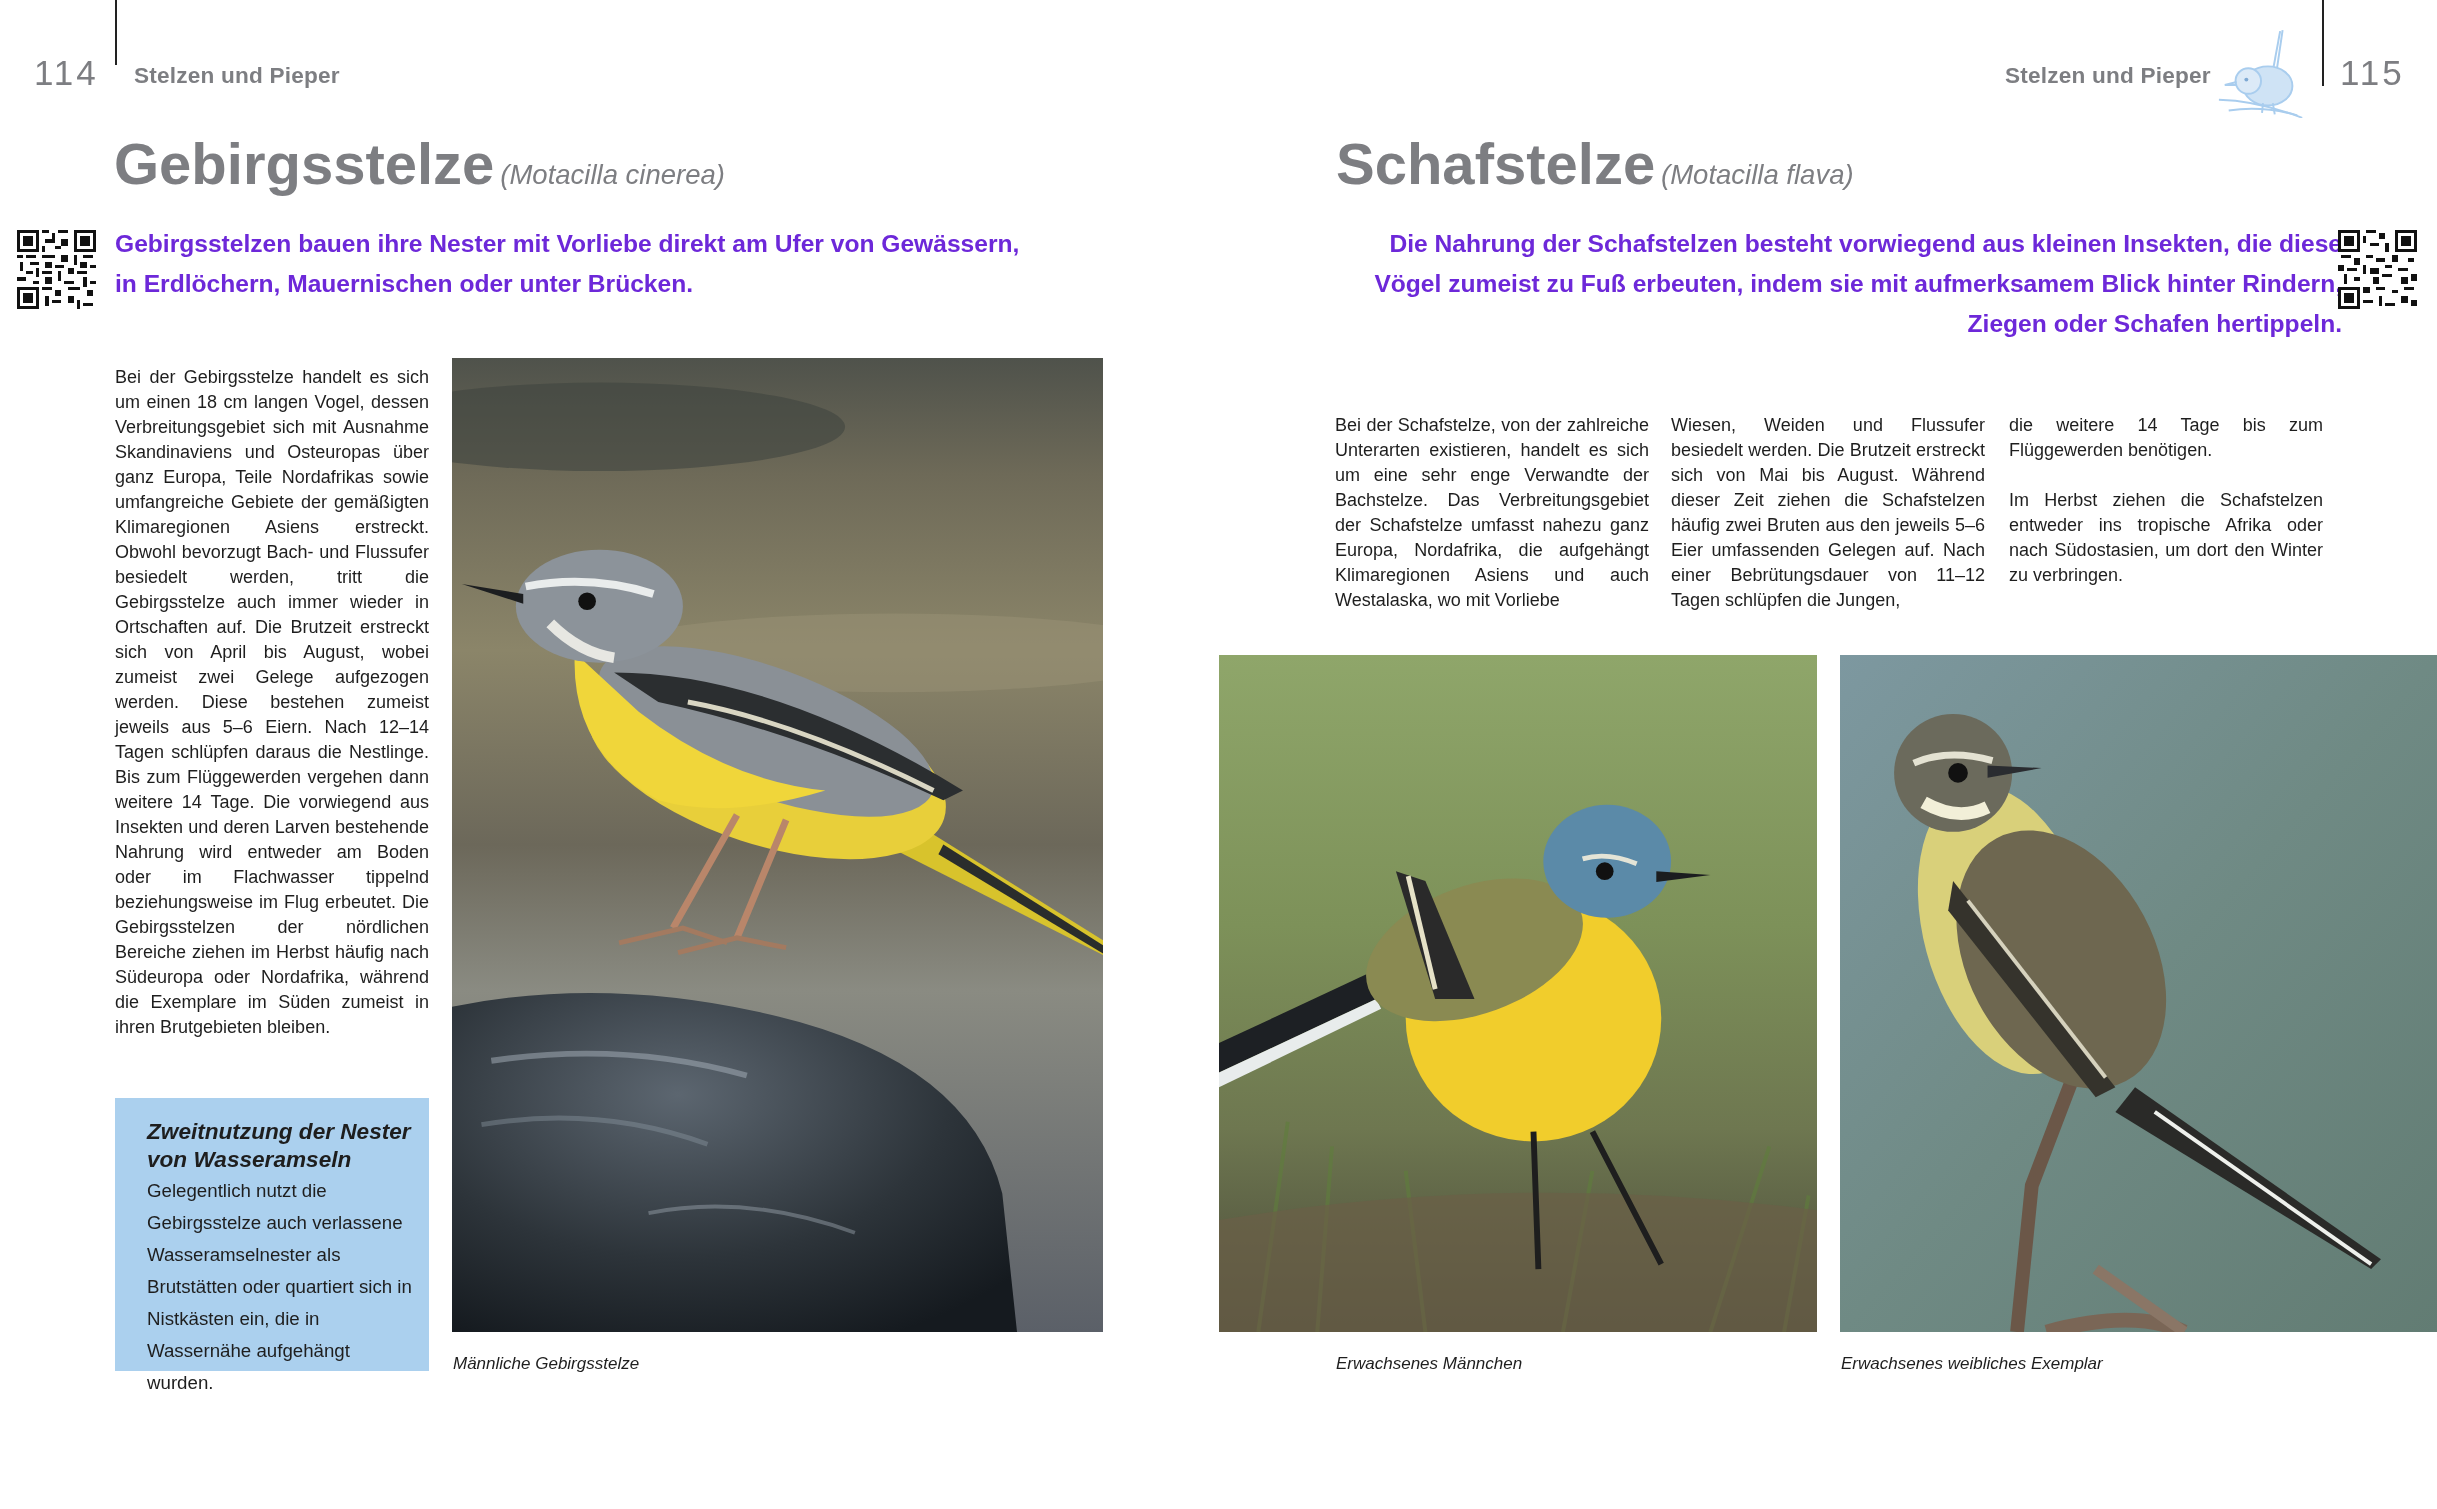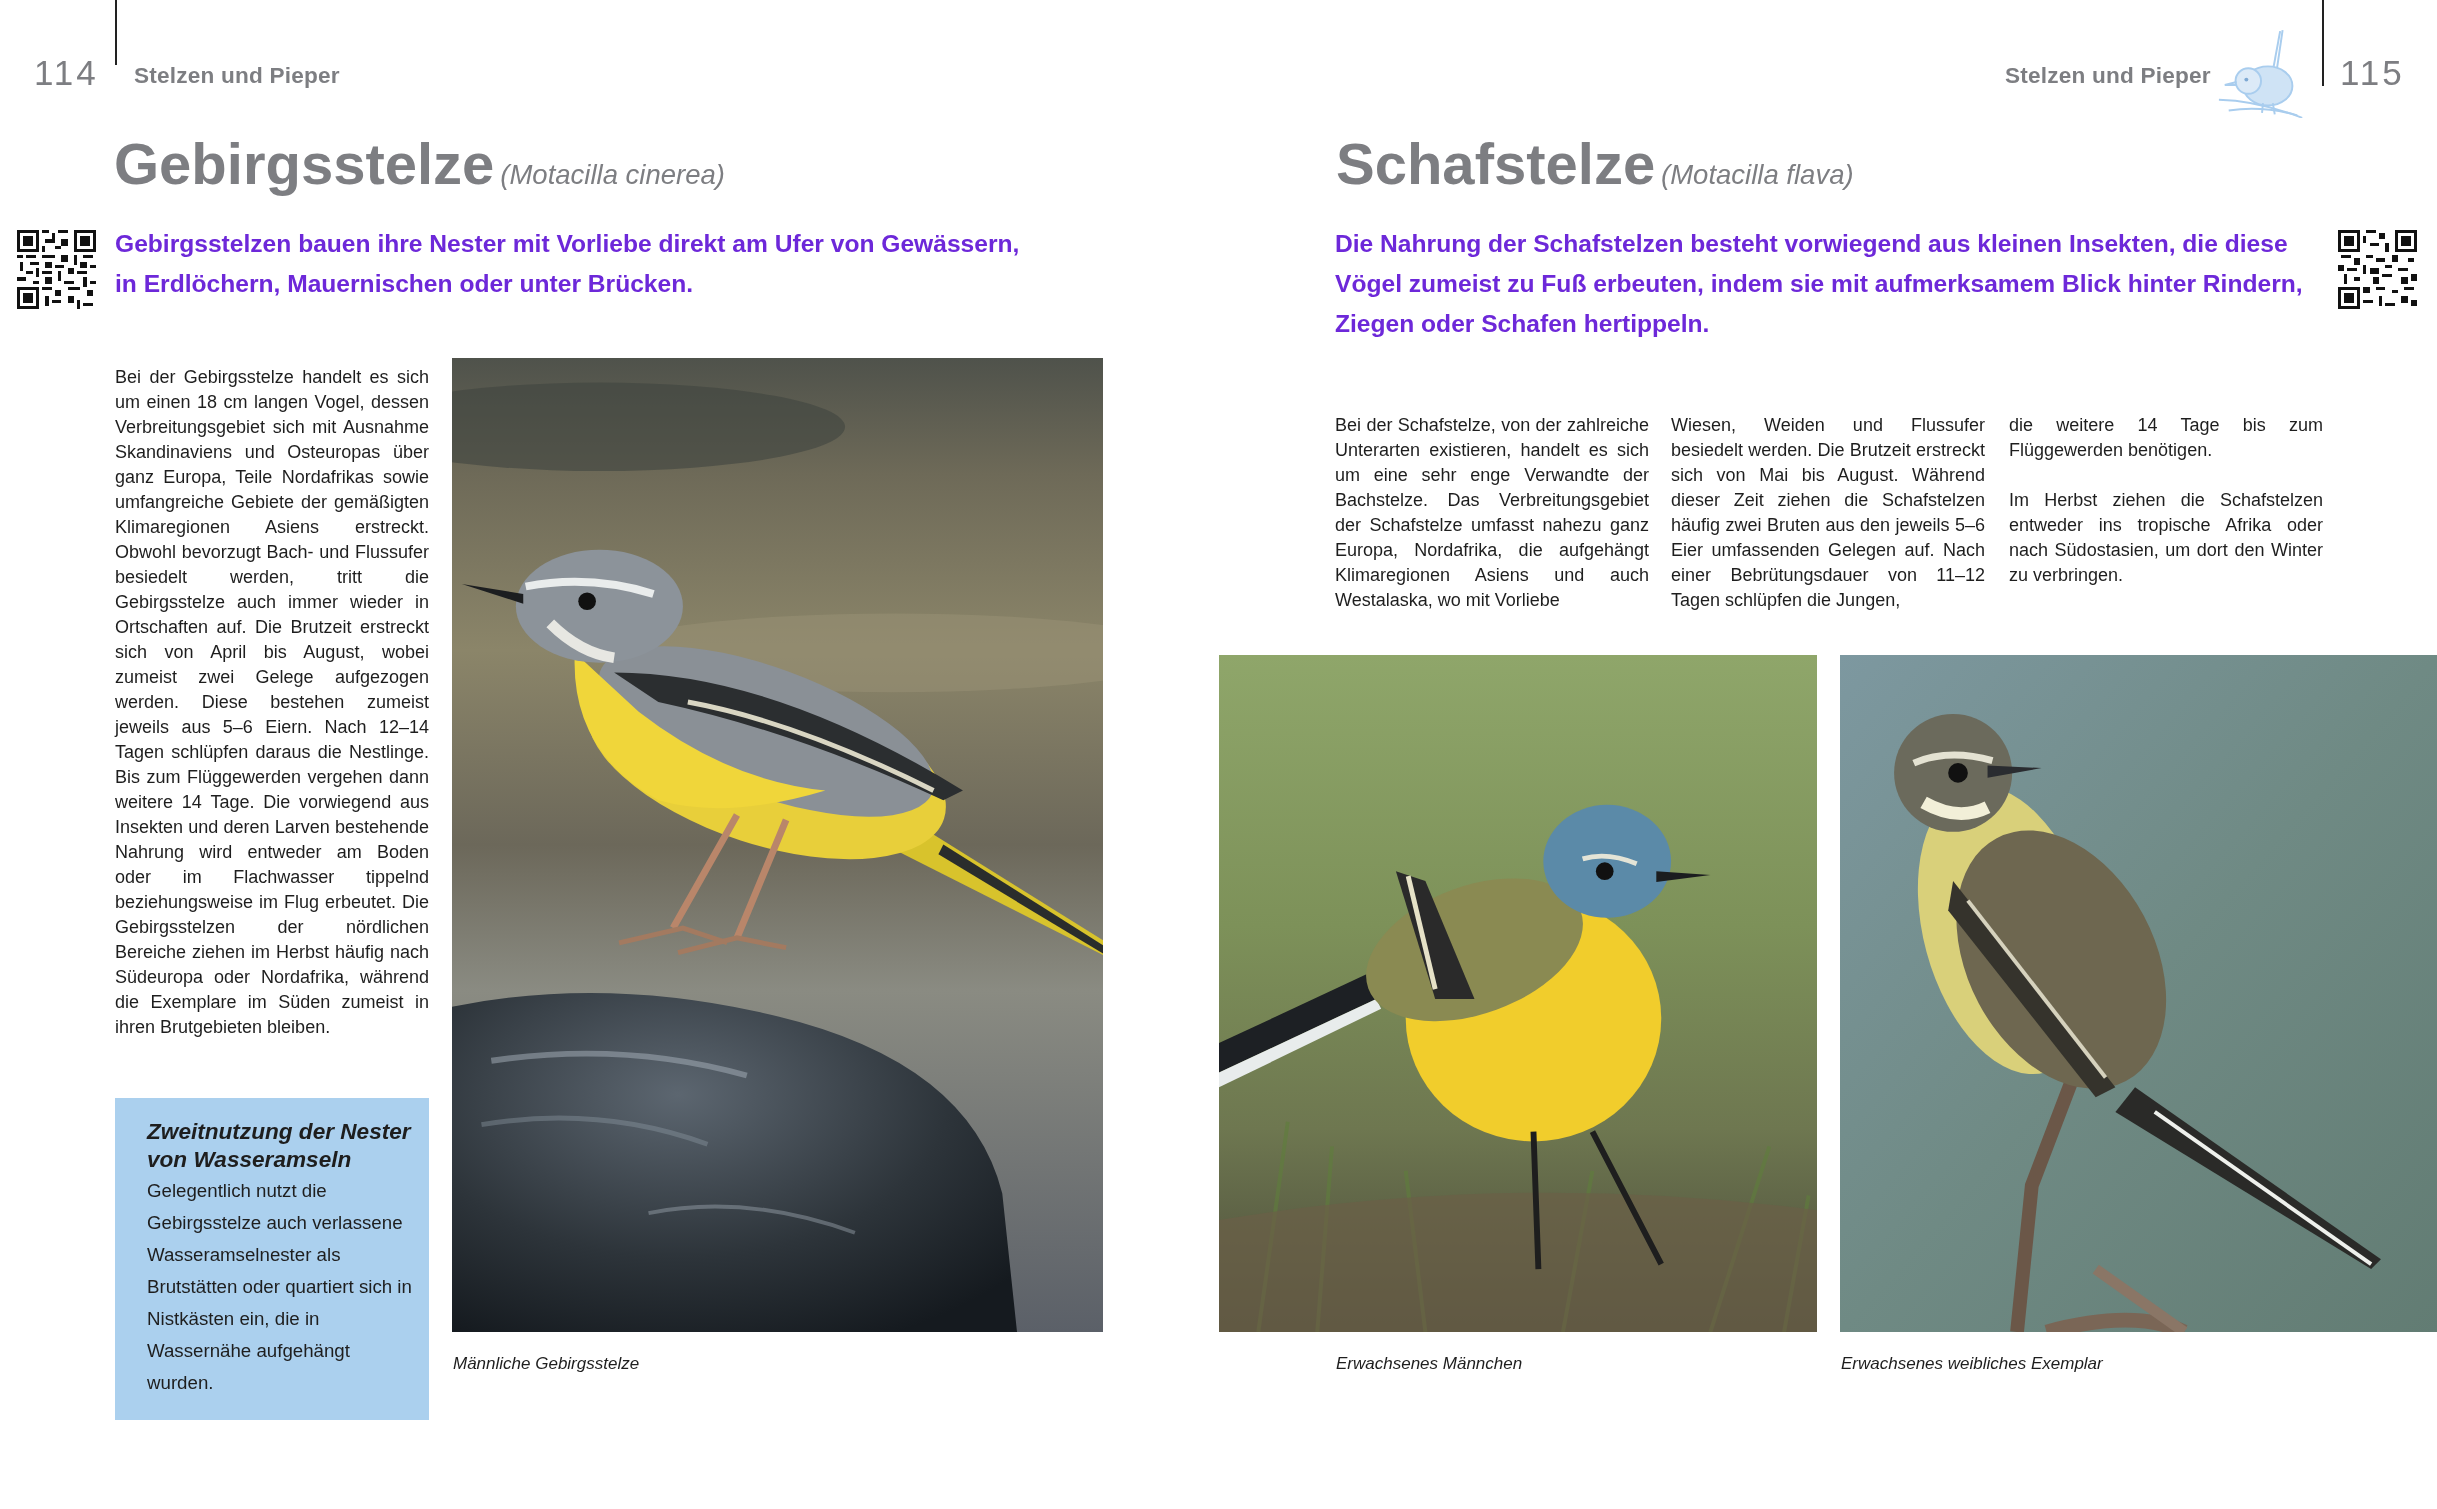--- a/index.html
+++ b/index.html
@@ -110,21 +110,21 @@
 
   <div class="abs lead" style="left:115px; top:224px; width:983px;">
     <div>Gebirgsstelzen bauen ihre Nester mit Vorliebe direkt am Ufer von Gewässern,</div>
     <div>in Erdlöchern, Mauernischen oder unter Brücken.</div>
   </div>
 
   <div class="abs body-text" style="left:115px; top:365px; width:314px;">
     <p>Bei der Gebirgsstelze handelt es sich um einen 18 cm langen Vogel, dessen Verbreitungsgebiet sich mit Ausnahme Skandinaviens und Osteuropas über ganz Europa, Teile Nordafrikas sowie umfangreiche Gebiete der gemäßigten Klimaregionen Asiens erstreckt. Obwohl bevorzugt Bach- und Flussufer besiedelt werden, tritt die Gebirgsstelze auch immer wieder in Ortschaften auf. Die Brutzeit erstreckt sich von April bis August, wobei zumeist zwei Gelege aufgezogen werden. Diese bestehen zumeist jeweils aus 5–6 Eiern. Nach 12–14 Tagen schlüpfen daraus die Nestlinge. Bis zum Flüggewerden vergehen dann weitere 14 Tage. Die vorwiegend aus Insekten und deren Larven bestehende Nahrung wird entweder am Boden oder im Flachwasser tippelnd beziehungsweise im Flug erbeutet. Die Gebirgsstelzen der nördlichen Bereiche ziehen im Herbst häufig nach Südeuropa oder Nordafrika, während die Exemplare im Süden zumeist in ihren Brutgebieten bleiben.</p>
   </div>
 
-  <div class="abs info-box" style="left:115px; top:1098px; width:314px; height:322px;padding-left:32px;">
+  <div class="abs info-box" style="left:115px; top:1098px; width:314px; height:273px;padding-left:32px;">
     <div class="info-title">Zweitnutzung der Nester von Wasseramseln</div>
     <div class="info-text">Gelegentlich nutzt die Gebirgsstelze auch verlassene Wasseramselnester als Brutstätten oder quartiert sich in Nistkästen ein, die in Wassernähe aufgehängt wurden.</div>
   </div>
 
   <div class="abs photo" style="left:452px; top:358px; width:651px; height:974px;">
     <svg viewBox="0 0 1325 1982" preserveAspectRatio="none">
       <defs>
         <linearGradient id="bg1" x1="0" y1="0" x2="0" y2="1">
           <stop offset="0" stop-color="#4f524b"></stop>
           <stop offset="0.12" stop-color="#6e6a58"></stop>
@@ -187,21 +187,21 @@
       <circle cx="66" cy="107" r="4" fill="#7ea9d3"></circle>
     </svg>
   </div>
   <div class="abs rule" style="left:2322px; top:0; height:86px;"></div>
   <div class="abs page-num" style="left:2340px; top:53px;">115</div>
 
   <div class="abs title" style="left:1336px; top:135px;">
     <span>Schafstelze</span><span class="latin">(Motacilla flava)</span>
   </div>
 
-  <div class="abs lead" style="left:1335px; top:224px; width:1007px;">
+  <div class="abs lead" style="left:1335px; top:224px; width:1007px;text-align:right;">
     <div>Die Nahrung der Schafstelzen besteht vorwiegend aus kleinen Insekten, die diese</div>
     <div>Vögel zumeist zu Fuß erbeuten, indem sie mit aufmerksamem Blick hinter Rindern,</div>
     <div>Ziegen oder Schafen hertippeln.</div>
   </div>
 
   <div class="abs qr" style="left:2338px; top:230px; width:79px; height:79px;">
     <svg viewBox="0 0 25 25" shape-rendering="crispEdges">
       <rect width="25" height="25" fill="#fff"></rect>
       <g fill="#111">
         <rect x="0" y="0" width="7" height="7"></rect>

